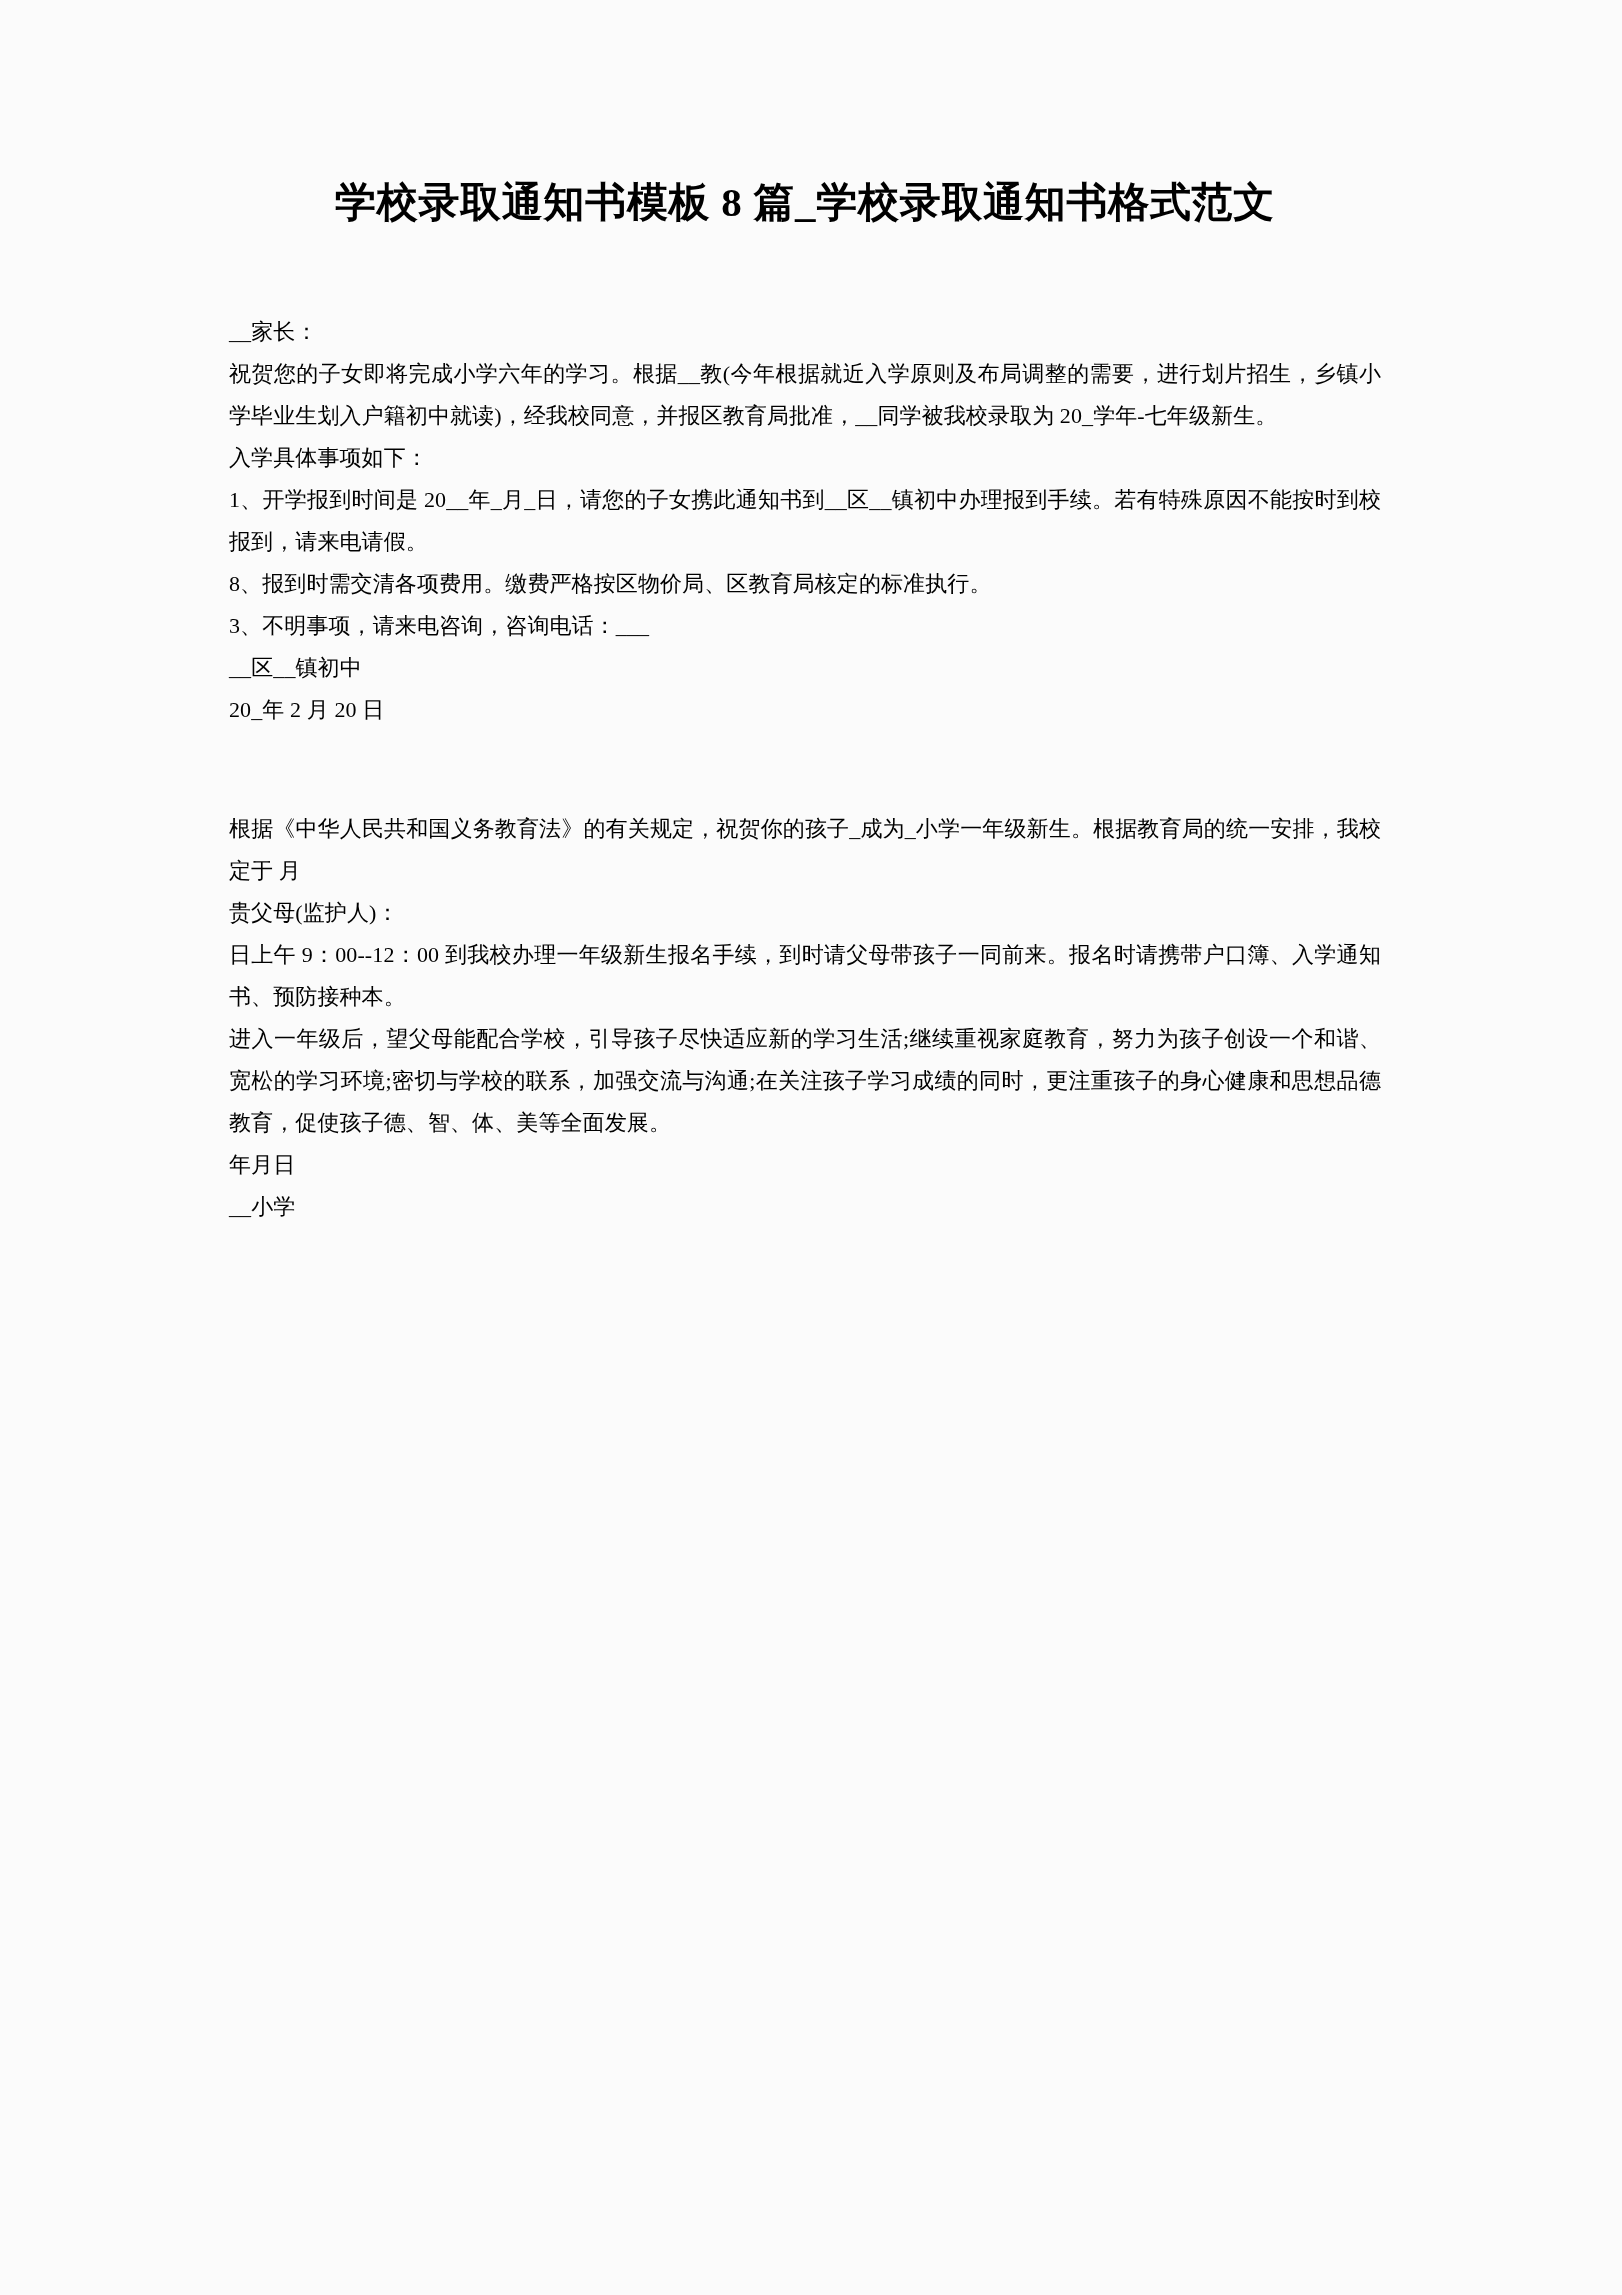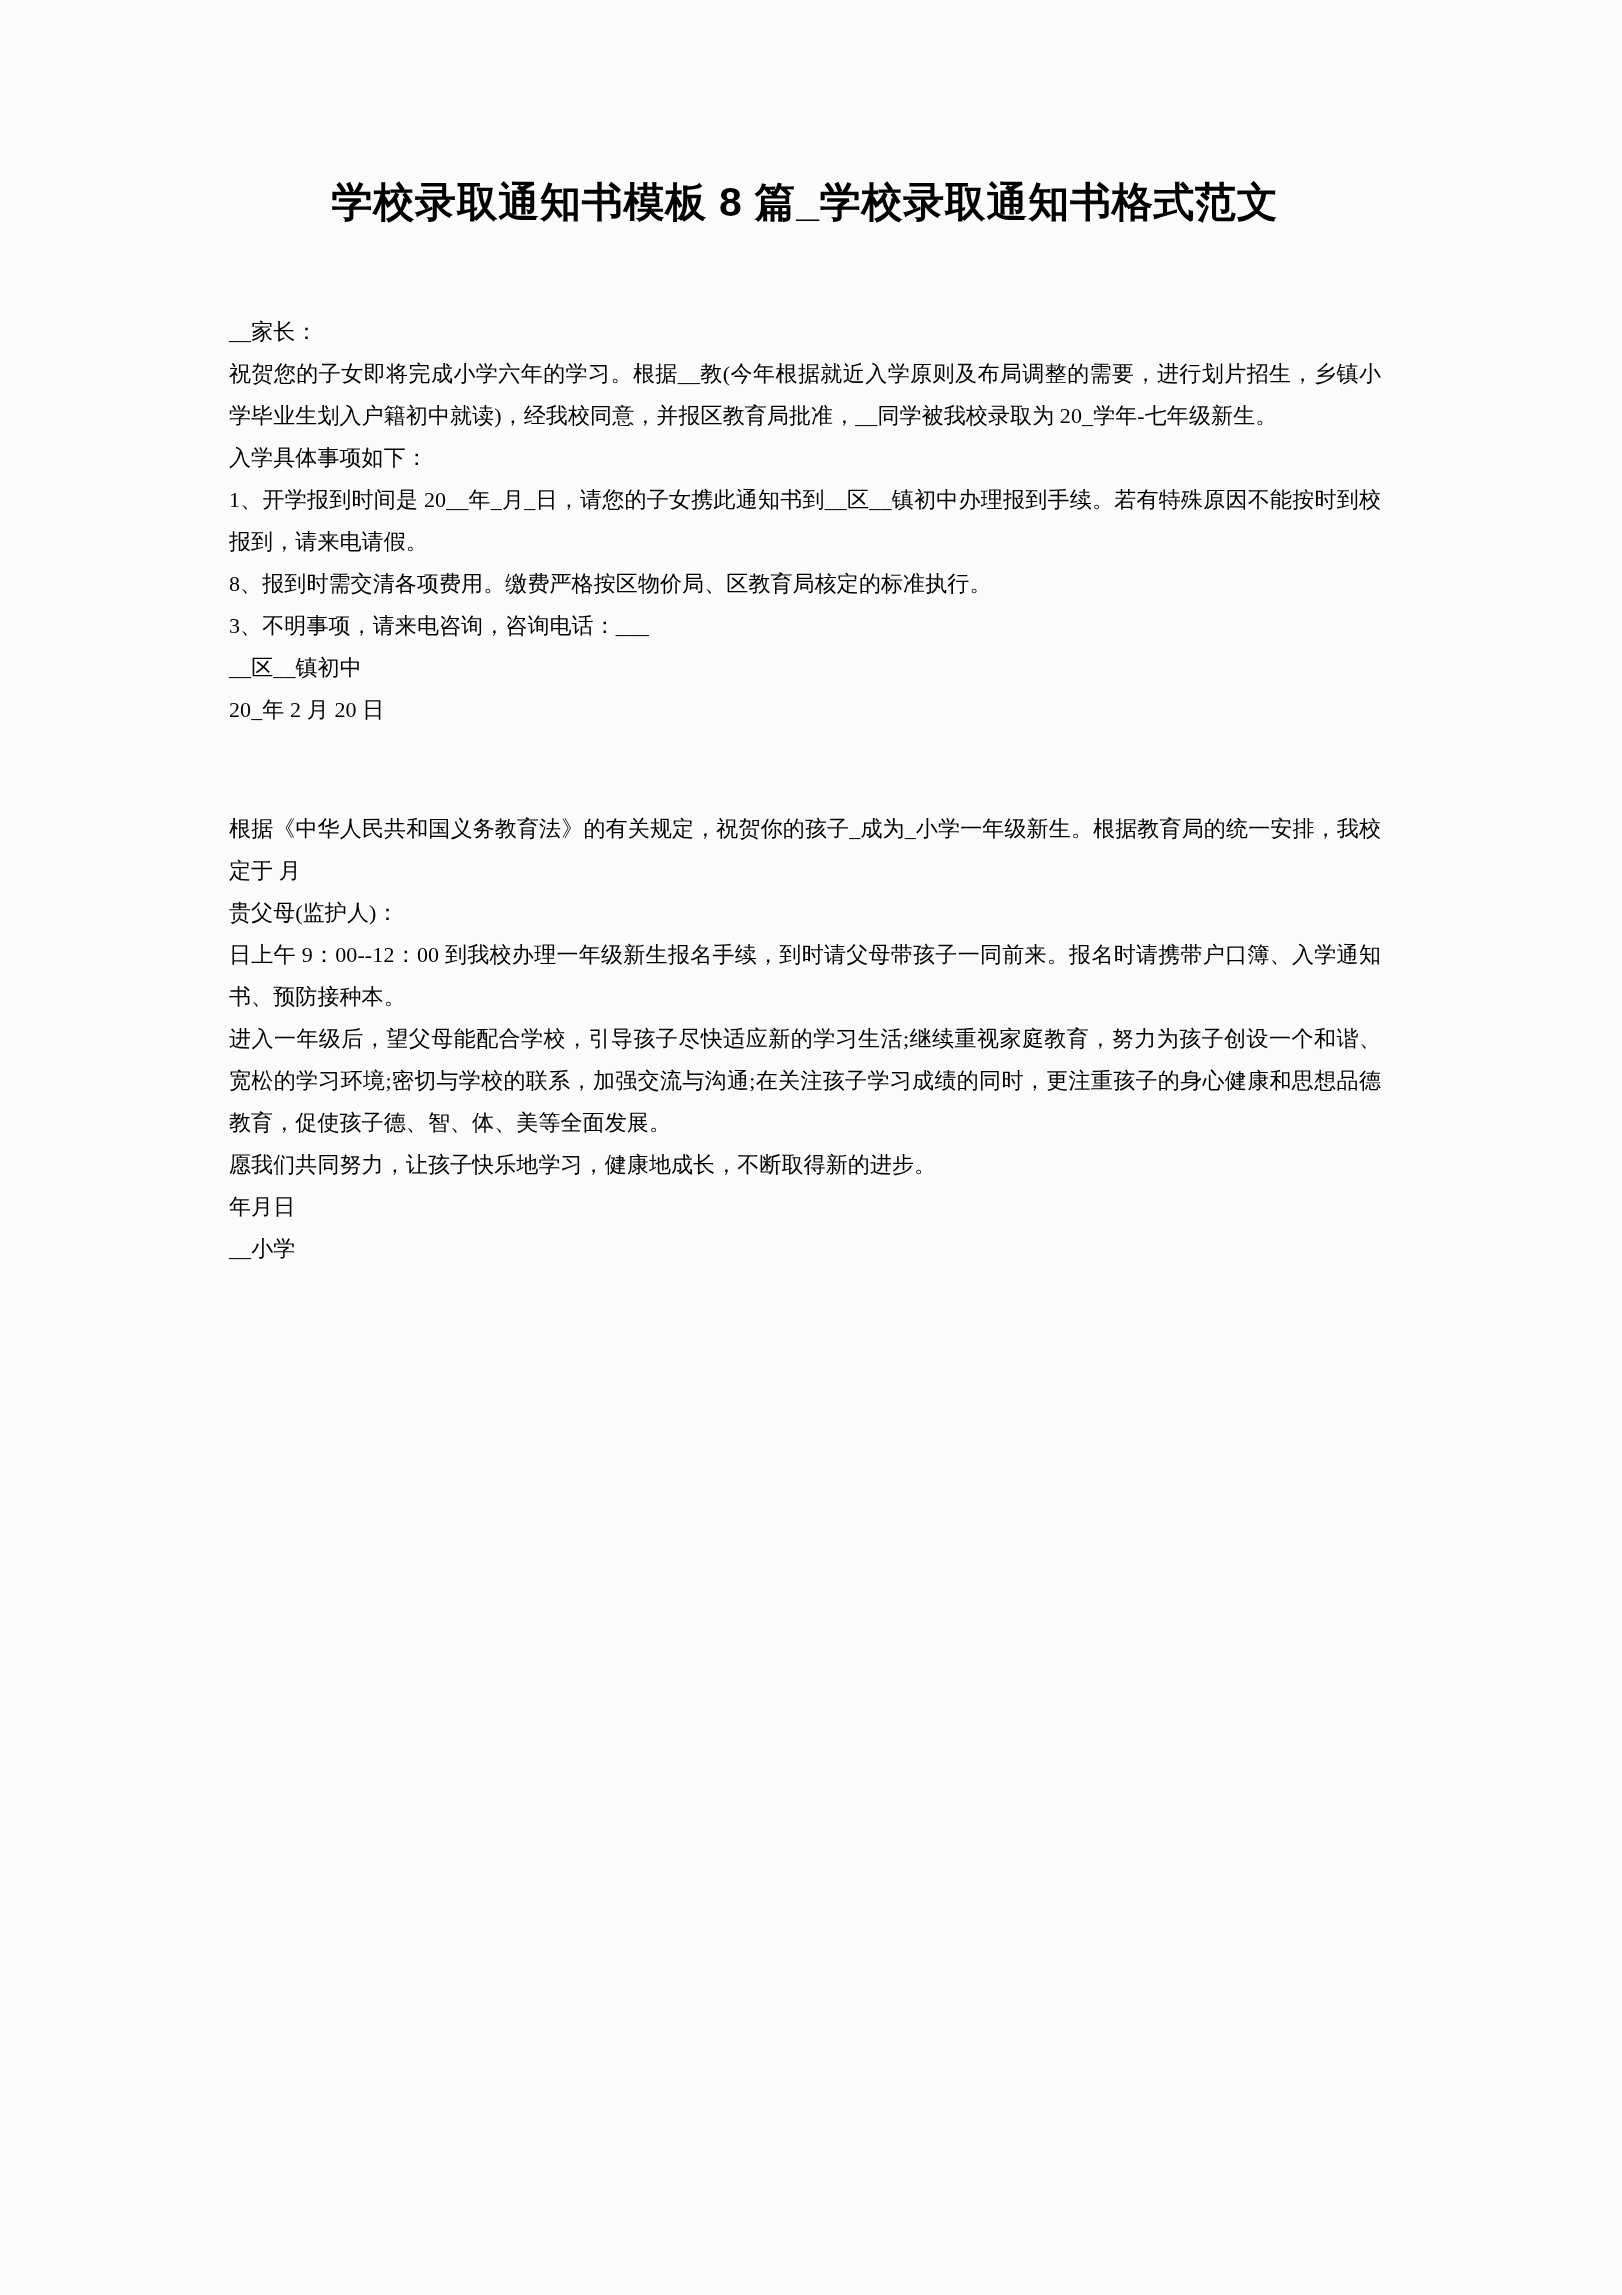--- a/index.html
+++ b/index.html
@@ -26,21 +26,21 @@
     width: 1152px;
   }
   .doc-title {
     margin: 0;
     padding-top: 175px;
     font-size: 41px;
     line-height: 55px;
     font-weight: bold;
     text-align: center;
     letter-spacing: 0.7px;
-    font-family: Liberation Sans, sans-serif;
+    font-family: Liberation Serif, serif;
   }
   .body-block {
     margin-top: 81px;
   }
   .para {
     margin: 0;
     font-size: 22px;
     line-height: 42px;
     text-align: justify;
     text-justify: inter-ideograph;
@@ -70,20 +70,19 @@
       <p class="para">20_年 2 月 20 日</p>
     </div>
 
     <div class="spacer-gap"></div>
 
     <div>
       <p class="para">根据《中华人民共和国义务教育法》的有关规定，祝贺你的孩子_成为_小学一年级新生。根据教育局的统一安排，我校定于 月</p>
       <p class="para">贵父母(监护人)：</p>
       <p class="para">日上午 9：00--12：00 到我校办理一年级新生报名手续，到时请父母带孩子一同前来。报名时请携带户口簿、入学通知书、预防接种本。</p>
       <p class="para">进入一年级后，望父母能配合学校，引导孩子尽快适应新的学习生活;继续重视家庭教育，努力为孩子创设一个和谐、宽松的学习环境;密切与学校的联系，加强交流与沟通;在关注孩子学习成绩的同时，更注重孩子的身心健康和思想品德教育，促使孩子德、智、体、美等全面发展。</p>
-      <p class="para">愿我们共同努力，让孩子快乐地学习，健康地成长，不断取得新的进步。</p>
       <p class="para">年月日</p>
       <p class="para">__小学</p>
     </div>
 
   </div>
 </div>
 
 
 </body></html>

